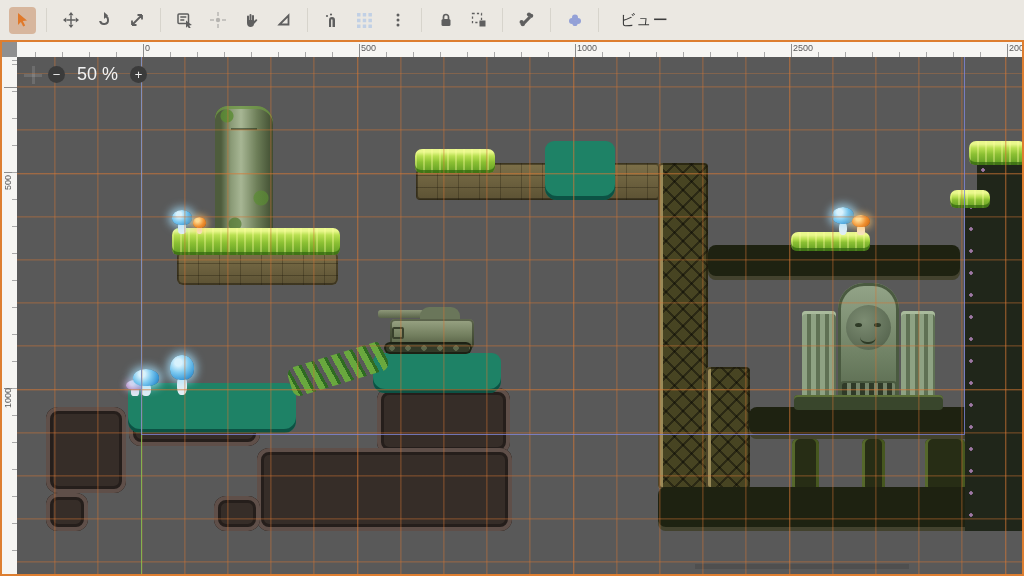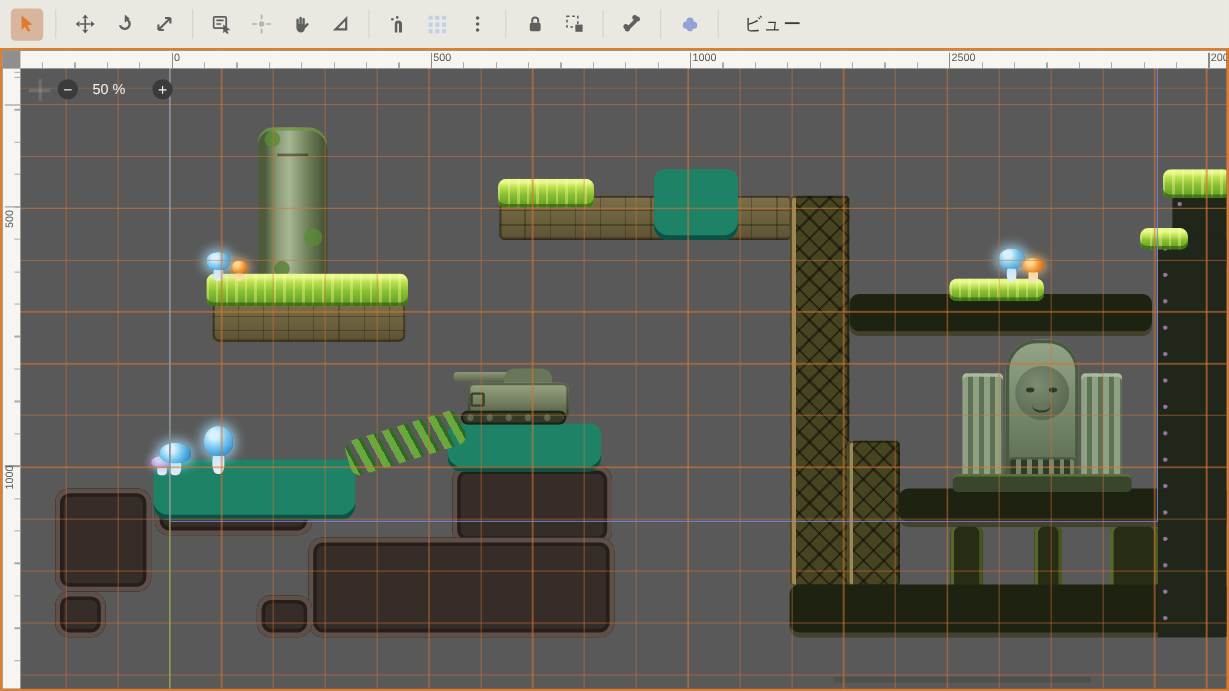--- a/index.html
+++ b/index.html
@@ -43,21 +43,21 @@
      background:repeating-linear-gradient(180deg,#a8a8a8 0 1px,transparent 1px 27px);
      background-position:0 7px;}
   .corner{position:absolute;left:0;top:0;width:15px;height:15px;background:#8f8f8f;z-index:11;}
   .rlabel{position:absolute;font-size:9px;color:#5a5a5a;z-index:11;}
   .hlab{top:1px;}
   .vlab{left:1px;transform:rotate(-90deg);transform-origin:left top;}
   
   .zoomwrap{position:absolute;left:46px;top:22px;height:20px;display:flex;align-items:center;z-index:12;}
   .zbtn{width:17px;height:17px;border-radius:50%;background:#3b3b3b;color:#efefef;display:flex;
     align-items:center;justify-content:center;font-size:13px;line-height:1;}
-  .zlabel{color:#f2f2f2;font-size:12px;margin:0 12px;min-width:38px;}
+  .zlabel{color:#f2f2f2;font-size:18px;margin:0 12px;min-width:38px;}
   .ghost{position:absolute;left:22px;top:24px;width:18px;height:18px;z-index:1;}
   .ghost i{position:absolute;background:rgba(255,255,255,.12);}
   .ghost i:nth-child(1){left:8px;top:0;width:3px;height:18px;}
   .ghost i:nth-child(2){left:0;top:8px;width:18px;height:3px;}
   
   .t{position:absolute;z-index:2;}
   .spr{position:absolute;z-index:3;}
   .grassA{background:
     repeating-linear-gradient(90deg,rgba(255,255,160,.35) 0 2px,rgba(0,0,0,0) 2px 8px),
     linear-gradient(180deg,#e9f88c 0 3px,#b9e051 7px,#8bc033 55%,#5d9a22);

